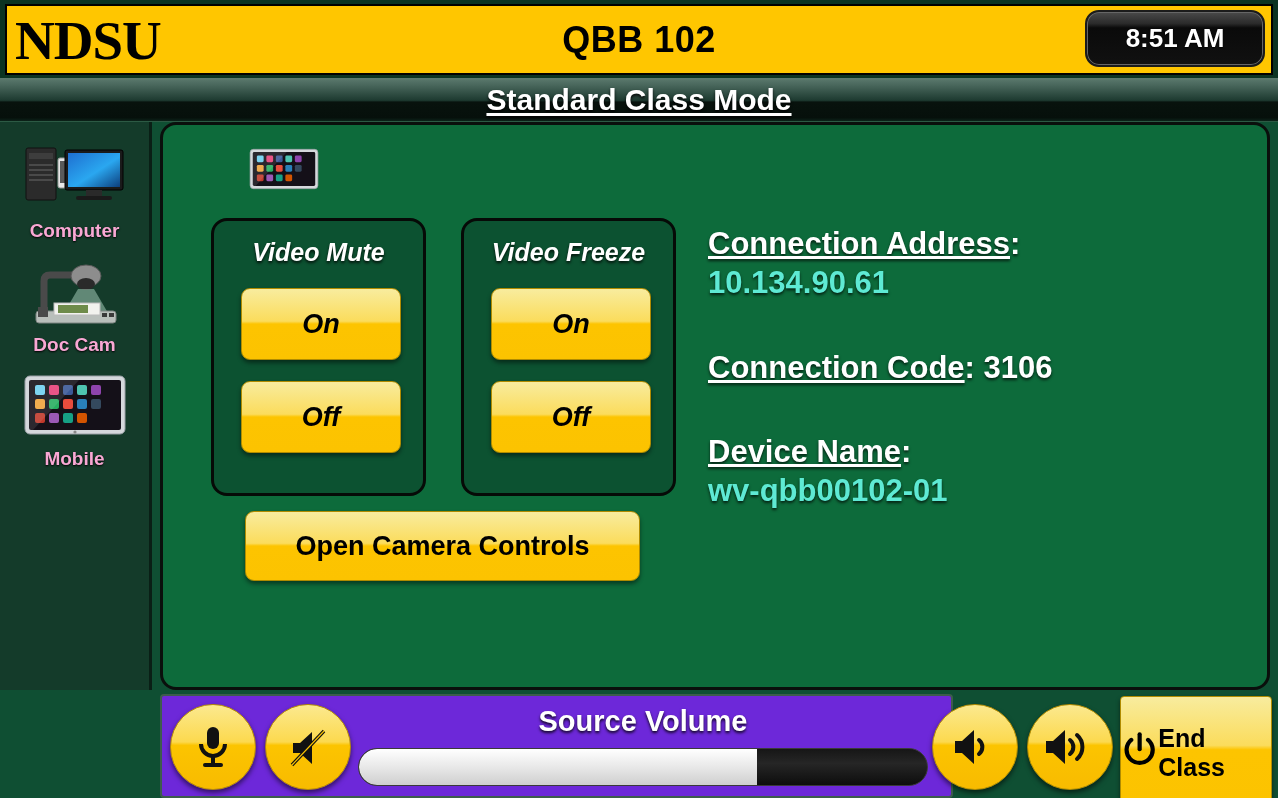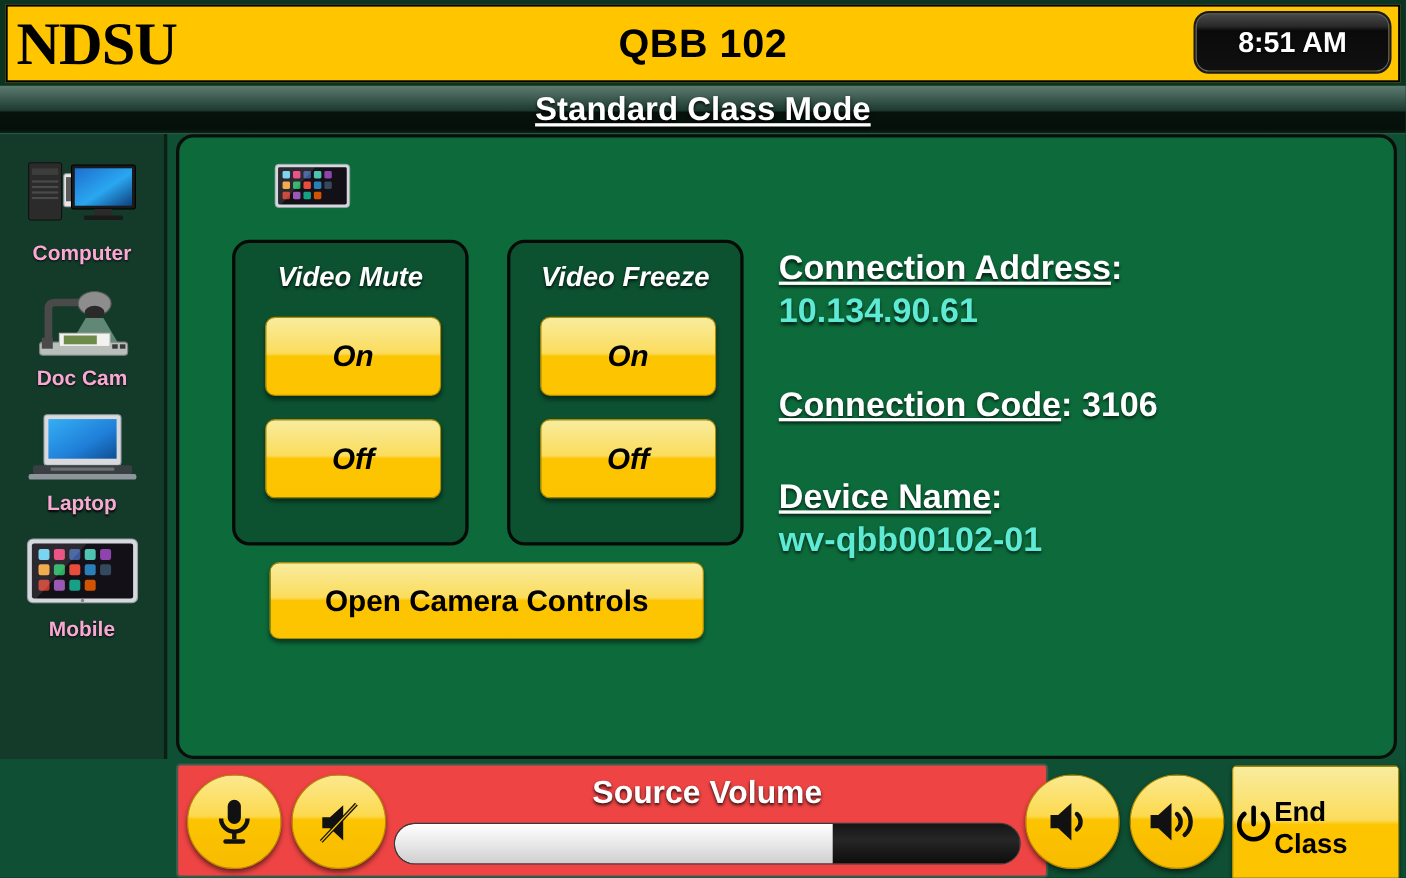--- a/index.html
+++ b/index.html
@@ -193,21 +193,21 @@
     font-size: 31px;
     font-weight: bold;
     text-shadow: 0 2px 3px rgba(0,0,0,.7);
     line-height: 1.25;
   }
 
   
   .bottombar {
     position: absolute; left: 160px; top: 694px;
     width: 793px; height: 104px;
-    background: #ef4444;
+    background: #6d28d9;
     border: 2px solid #3d5c4d;
     border-radius: 4px;
     padding-left: 15px;
   }
   .circle-btn {
     position: absolute; top: 8px;
     width: 86px; height: 86px;
     border-radius: 50%;
     background: linear-gradient(180deg,
        #fbe98f 0%, #fcd94e 44%, #fcc400 48%, #f8bb00 100%);
@@ -318,37 +318,20 @@
           <rect x="34" y="52" width="46" height="12" fill="#f2f2ee" stroke="#bbb"></rect>
           <rect x="38" y="54" width="30" height="8" fill="#6e8b4a"></rect>
           <rect x="82" y="62" width="5" height="4" fill="#3a3a3a"></rect>
           <rect x="89" y="62" width="5" height="4" fill="#3a3a3a"></rect>
           <rect x="18" y="56" width="10" height="10" fill="#4a4a4a"></rect>
         </svg>
       </div>
       <div class="side-label">Doc Cam</div>
     </div>
 
-    <div class="side-item">
-      <div class="side-icon">
-        <svg width="110" height="72" viewBox="0 0 110 72">
-          <rect x="20" y="8" width="70" height="46" rx="3" fill="#d8dade" stroke="#9aa0a6"></rect>
-          <linearGradient id="lscr" x1="0" y1="0" x2="1" y2="1">
-            <stop offset="0%" stop-color="#35aef5"></stop>
-            <stop offset="60%" stop-color="#1f7fd8"></stop>
-            <stop offset="100%" stop-color="#0e4e93"></stop>
-          </linearGradient>
-          <rect x="24" y="12" width="62" height="36" fill="url(#lscr)"></rect>
-          <rect x="10" y="54" width="90" height="8" rx="2" fill="#3a3f44"></rect>
-          <rect x="6" y="62" width="98" height="5" rx="2" fill="#8f969b"></rect>
-          <rect x="26" y="56" width="58" height="3" rx="1" fill="#6b7075"></rect>
-        </svg>
-      </div>
-      <div class="side-label">Laptop</div>
-    </div>
 
     <div class="side-item">
       <div class="side-icon">
         <svg width="112" height="66" viewBox="0 0 112 66">
           <rect x="6" y="4" width="100" height="58" rx="5" fill="#d5d8dc" stroke="#9aa0a6"></rect>
           <rect x="10" y="8" width="92" height="50" rx="2" fill="#141018"></rect>
           <rect x="16" y="13" width="10" height="10" rx="2" fill="#6fd0f0"></rect>
           <rect x="30" y="13" width="10" height="10" rx="2" fill="#e8417a"></rect>
           <rect x="44" y="13" width="10" height="10" rx="2" fill="#3b5998"></rect>
           <rect x="58" y="13" width="10" height="10" rx="2" fill="#4ec3b0"></rect>

